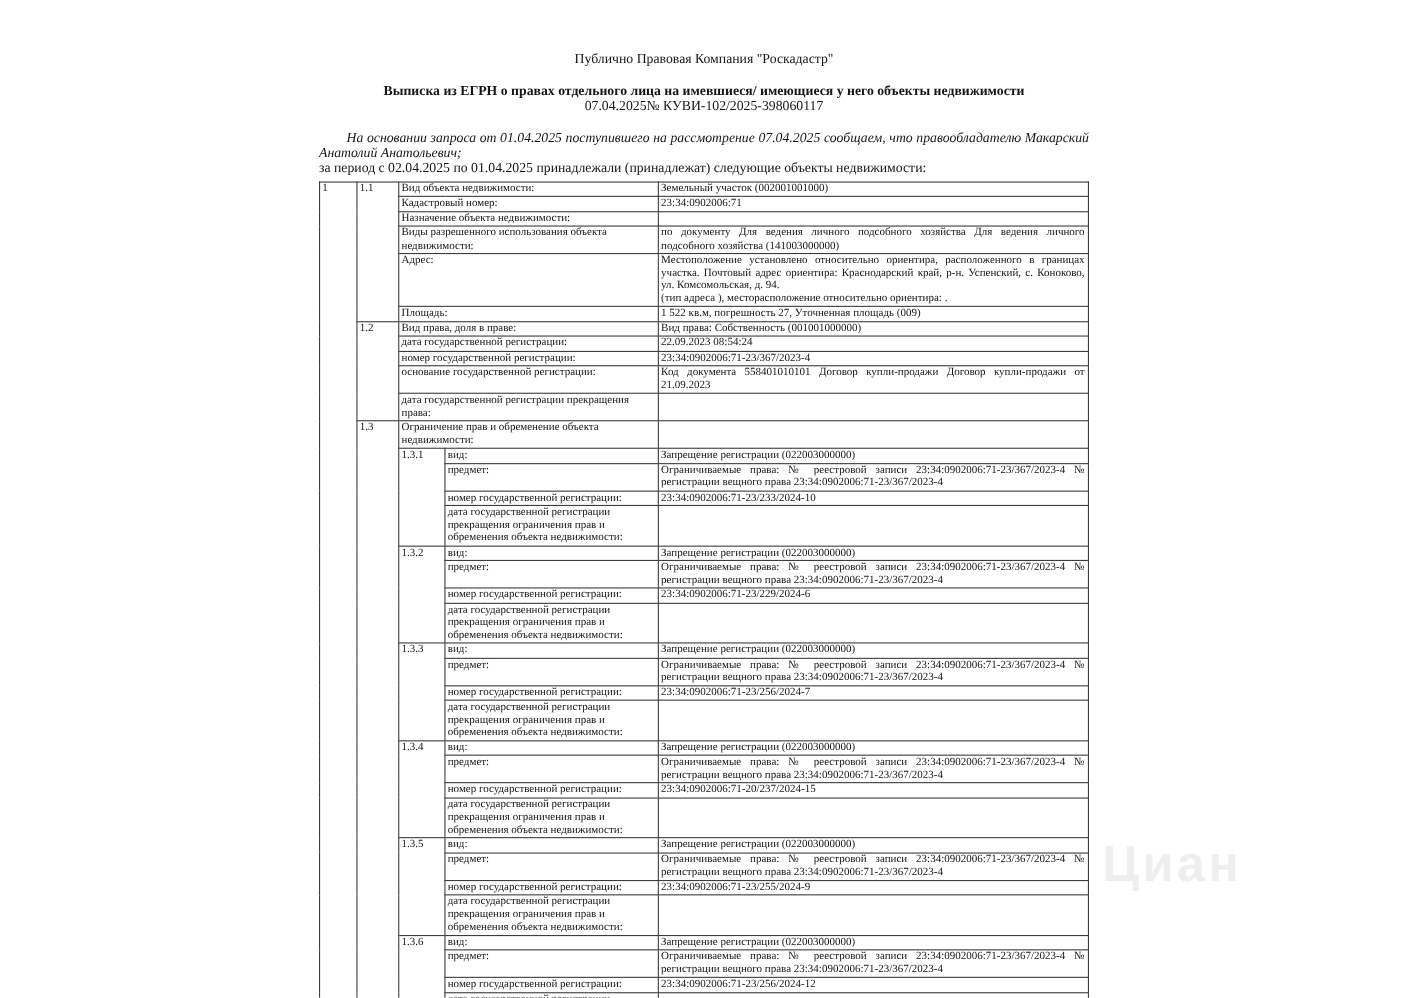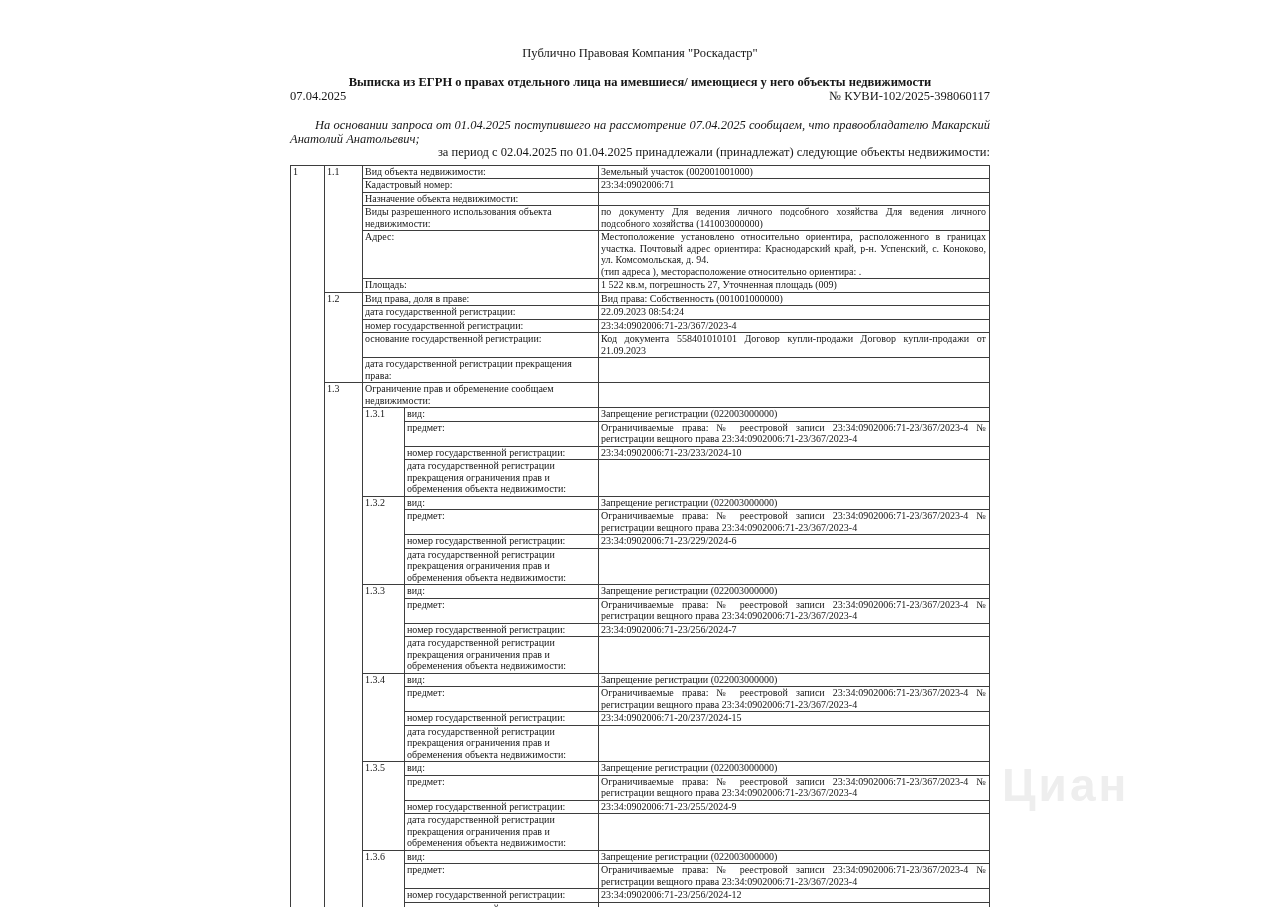--- a/index.html
+++ b/index.html
@@ -7,24 +7,24 @@
     position:relative;
     width:1280px;height:907px;
     background:#ffffff;
     font-family:"Liberation Serif", serif;
     color:#161616;
     overflow:hidden;
   }
   .doc{position:absolute;left:290px;top:46px;width:700px;}
   .h-org{text-align:center;font-size:12.5px;line-height:14px;}
   .h-title{text-align:center;font-size:12.5px;line-height:14px;font-weight:bold;margin-top:15px;}
-  .h-meta{display:flex;justify-content:space-between;font-size:12.5px;line-height:14px;margin-top:0px;}
+  .h-meta{display:flex;justify-content:center;font-size:12.5px;line-height:14px;margin-top:0px;}
   .intro{margin-top:16px;font-size:12.5px;line-height:13.5px;}
   .intro-p1{text-align:justify;text-indent:25px;font-style:italic;}
-  .intro-p2{margin-left:60px;text-align:right;}
+  .intro-p2{}
   table.egrn{
     border-collapse:collapse;
     table-layout:fixed;
     width:700px;
     margin-top:5px;
     font-size:10px;
     line-height:11.5px;
   }
   table.egrn td{
     border:1px solid #3d3d3d;
@@ -116,21 +116,21 @@
           <td colspan="2">основание государственной регистрации:</td>
           <td class="just">Код документа 558401010101 Договор купли-продажи Договор купли-продажи от 21.09.2023</td>
         </tr>
         <tr>
           <td colspan="2">дата государственной регистрации прекращения права:</td>
           <td></td>
         </tr>
 
         <tr>
           <td class="num" rowspan="25">1.3</td>
-          <td colspan="2">Ограничение прав и обременение сообщаем недвижимости:</td>
+          <td colspan="2">Ограничение прав и обременение объекта недвижимости:</td>
           <td></td>
         </tr>
 
         <tr>
           <td class="num" rowspan="4">1.3.1</td>
           <td>вид:</td>
           <td>Запрещение регистрации (022003000000)</td>
         </tr>
         <tr>
           <td>предмет:</td>

